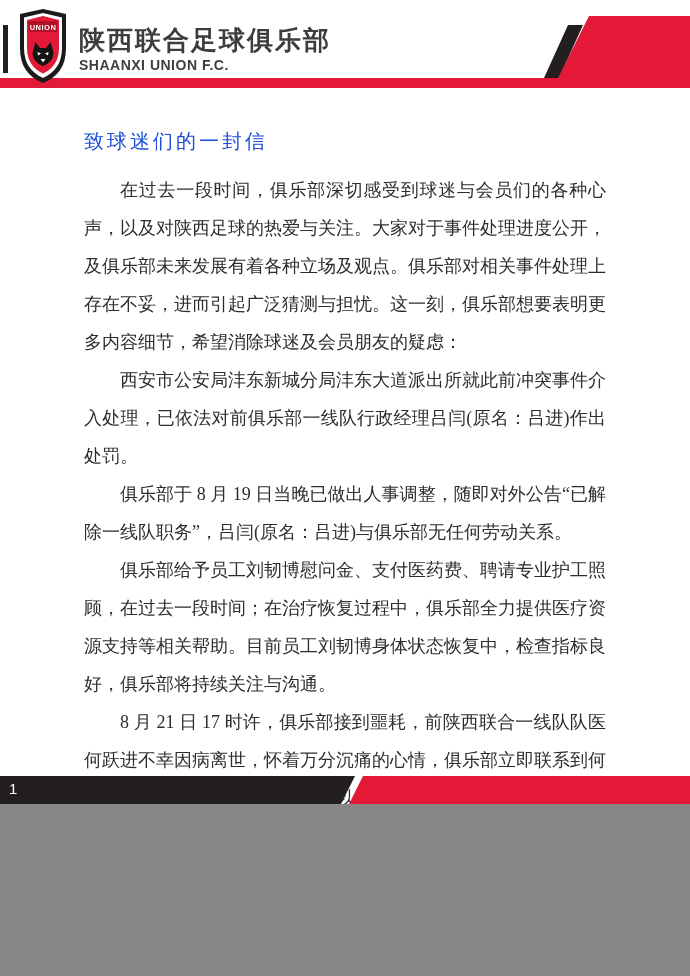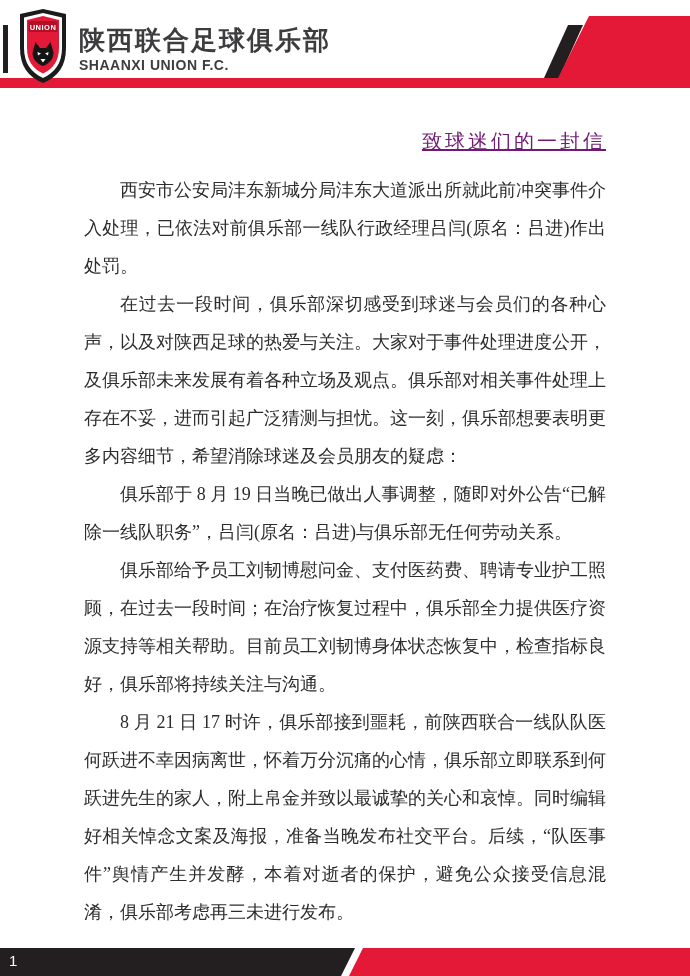--- a/index.html
+++ b/index.html
@@ -6,42 +6,42 @@
     --red:#e31937;
     --dark:#231f20;
     --text:#2e2c2c;
     --name:#3d3c3e;
   }
   *{margin:0;padding:0;box-sizing:border-box;}
   html,body{background:#888;}
   body{display:flex;justify-content:center;}
   .page{
     position:relative;
-    width:690px;height:976px;
+    width:690px;height:804px;
     background:#ffffff;
     overflow:hidden;
     font-family:"Liberation Serif","DejaVu Serif",serif;
   }
   
   .header{position:relative;height:88px;}
   .left-accent{
     position:absolute;left:3px;top:25px;
     width:5px;height:48px;background:var(--dark);
   }
   .crest{position:absolute;left:17px;top:8px;width:52px;height:76px;}
   .names{position:absolute;left:79px;top:27px;line-height:1;color:var(--name);
          font-family:"Liberation Sans","DejaVu Sans",sans-serif;}
   .name-zh{font-size:26px;font-weight:bold;letter-spacing:2px;}
   .name-en{font-size:14px;font-weight:bold;letter-spacing:.5px;margin-top:5px;}
   .header-decor{position:absolute;left:0;top:0;width:690px;height:88px;display:block;}
   
   .letter{padding:40px 84px 0 84px;color:var(--text);}
   .letter-title{
-    font-size:20px;font-weight:normal;text-align:right;
-    letter-spacing:3px;margin-bottom:16px;color:#701a75;text-decoration:underline;
+    font-size:20px;font-weight:normal;text-align:left;
+    letter-spacing:3px;margin-bottom:16px;color:#1d4ed8;
   }
   .letter p{
     font-size:18px;line-height:38px;
     text-align:justify;text-indent:2em;
     color:var(--text);
   }
   
   .footer{position:absolute;left:0;bottom:0;width:690px;height:28px;}
   .footer svg{position:absolute;left:0;top:0;display:block;}
   .page-number{
@@ -78,22 +78,22 @@
     </svg>
 
     <div class="names">
       <div class="name-zh">陕西联合足球俱乐部</div>
       <div class="name-en">SHAANXI UNION F.C.</div>
     </div>
   </div>
 
   <div class="letter">
     <h1 class="letter-title">致球迷们的一封信</h1>
+    <p>在过去一段时间，俱乐部深切感受到球迷与会员们的各种心声，以及对陕西足球的热爱与关注。大家对于事件处理进度公开，及俱乐部未来发展有着各种立场及观点。俱乐部对相关事件处理上存在不妥，进而引起广泛猜测与担忧。这一刻，俱乐部想要表明更多内容细节，希望消除球迷及会员朋友的疑虑：</p>
     <p>西安市公安局沣东新城分局沣东大道派出所就此前冲突事件介入处理，已依法对前俱乐部一线队行政经理吕闫(原名：吕进)作出处罚。</p>
-    <p>在过去一段时间，俱乐部深切感受到球迷与会员们的各种心声，以及对陕西足球的热爱与关注。大家对于事件处理进度公开，及俱乐部未来发展有着各种立场及观点。俱乐部对相关事件处理上存在不妥，进而引起广泛猜测与担忧。这一刻，俱乐部想要表明更多内容细节，希望消除球迷及会员朋友的疑虑：</p>
     <p>俱乐部于 8 月 19 日当晚已做出人事调整，随即对外公告“已解除一线队职务”，吕闫(原名：吕进)与俱乐部无任何劳动关系。</p>
     <p>俱乐部给予员工刘韧博慰问金、支付医药费、聘请专业护工照顾，在过去一段时间；在治疗恢复过程中，俱乐部全力提供医疗资源支持等相关帮助。目前员工刘韧博身体状态恢复中，检查指标良好，俱乐部将持续关注与沟通。</p>
     <p>8 月 21 日 17 时许，俱乐部接到噩耗，前陕西联合一线队队医何跃进不幸因病离世，怀着万分沉痛的心情，俱乐部立即联系到何跃进先生的家人，附上帛金并致以最诚挚的关心和哀悼。同时编辑好相关悼念文案及海报，准备当晚发布社交平台。后续，“队医事件”舆情产生并发酵，本着对逝者的保护，避免公众接受信息混淆，俱乐部考虑再三未进行发布。</p>
   </div>
 
   <div class="footer">
     <svg viewBox="0 0 690 28" width="690" height="28" aria-hidden="true">
       <polygon points="0,0 355,0 341,28 0,28" fill="#231f20"></polygon>
       <polygon points="363,0 690,0 690,28 349,28" fill="#e31937"></polygon>
     </svg>

